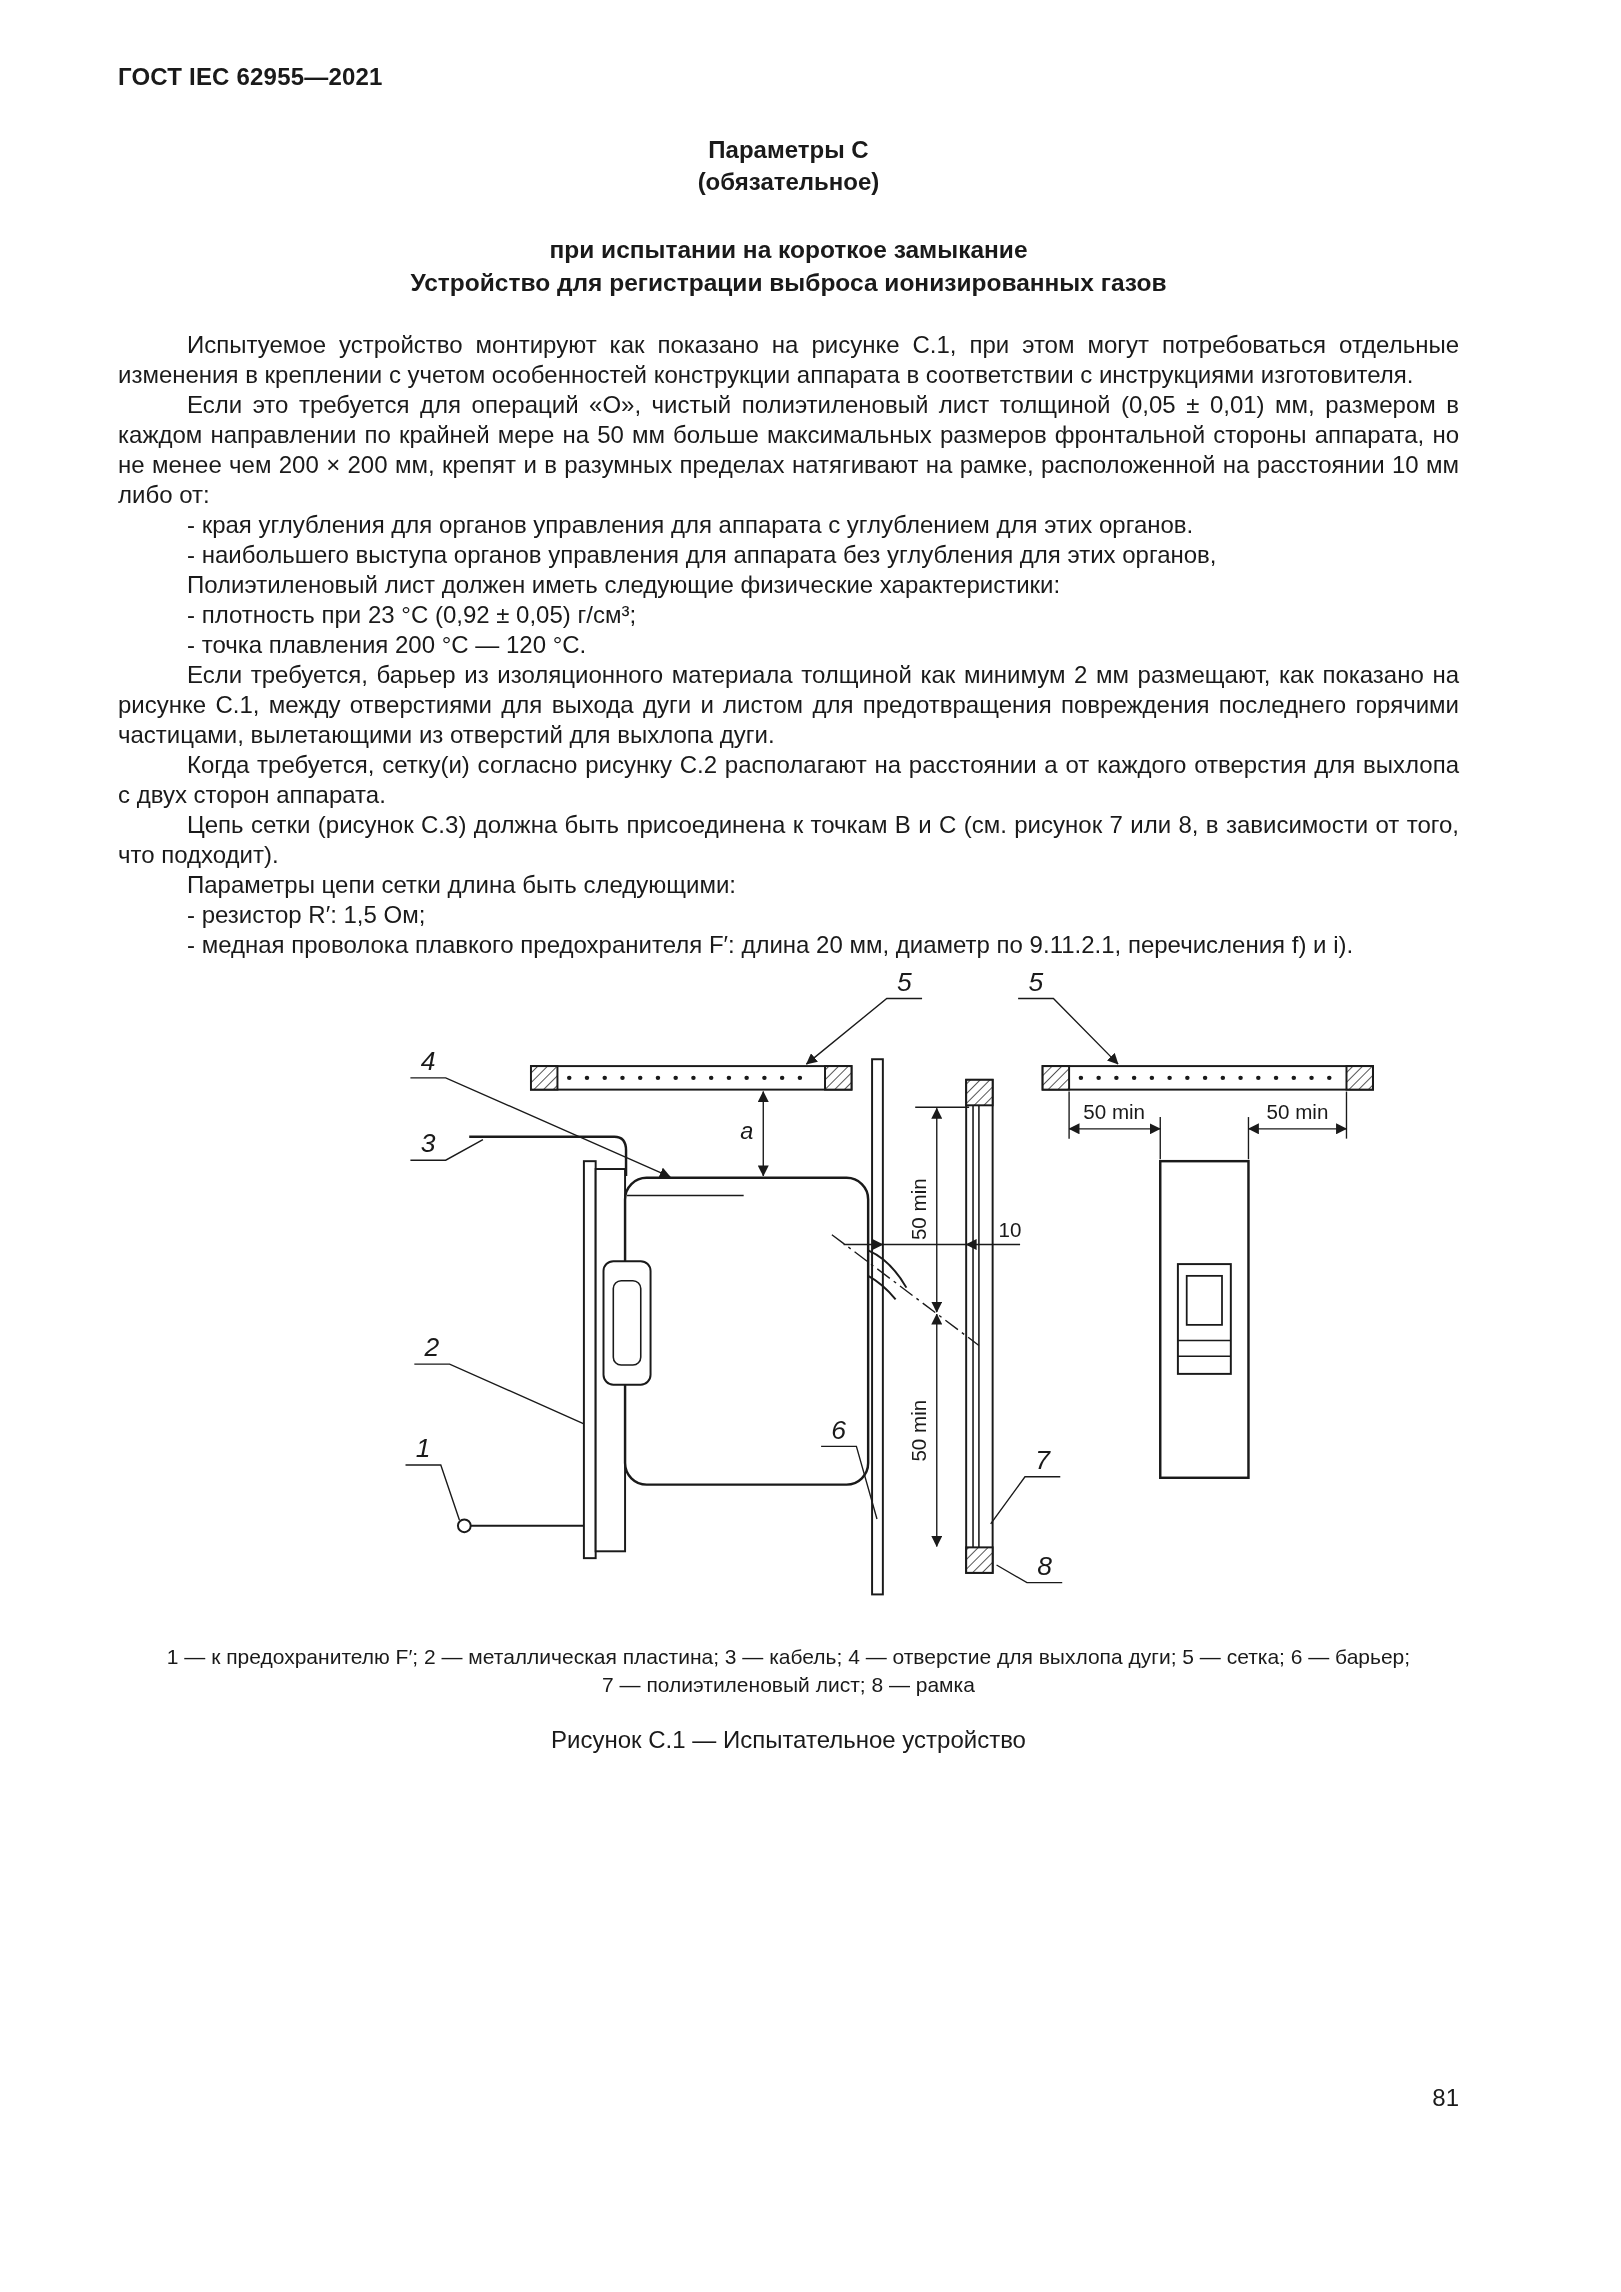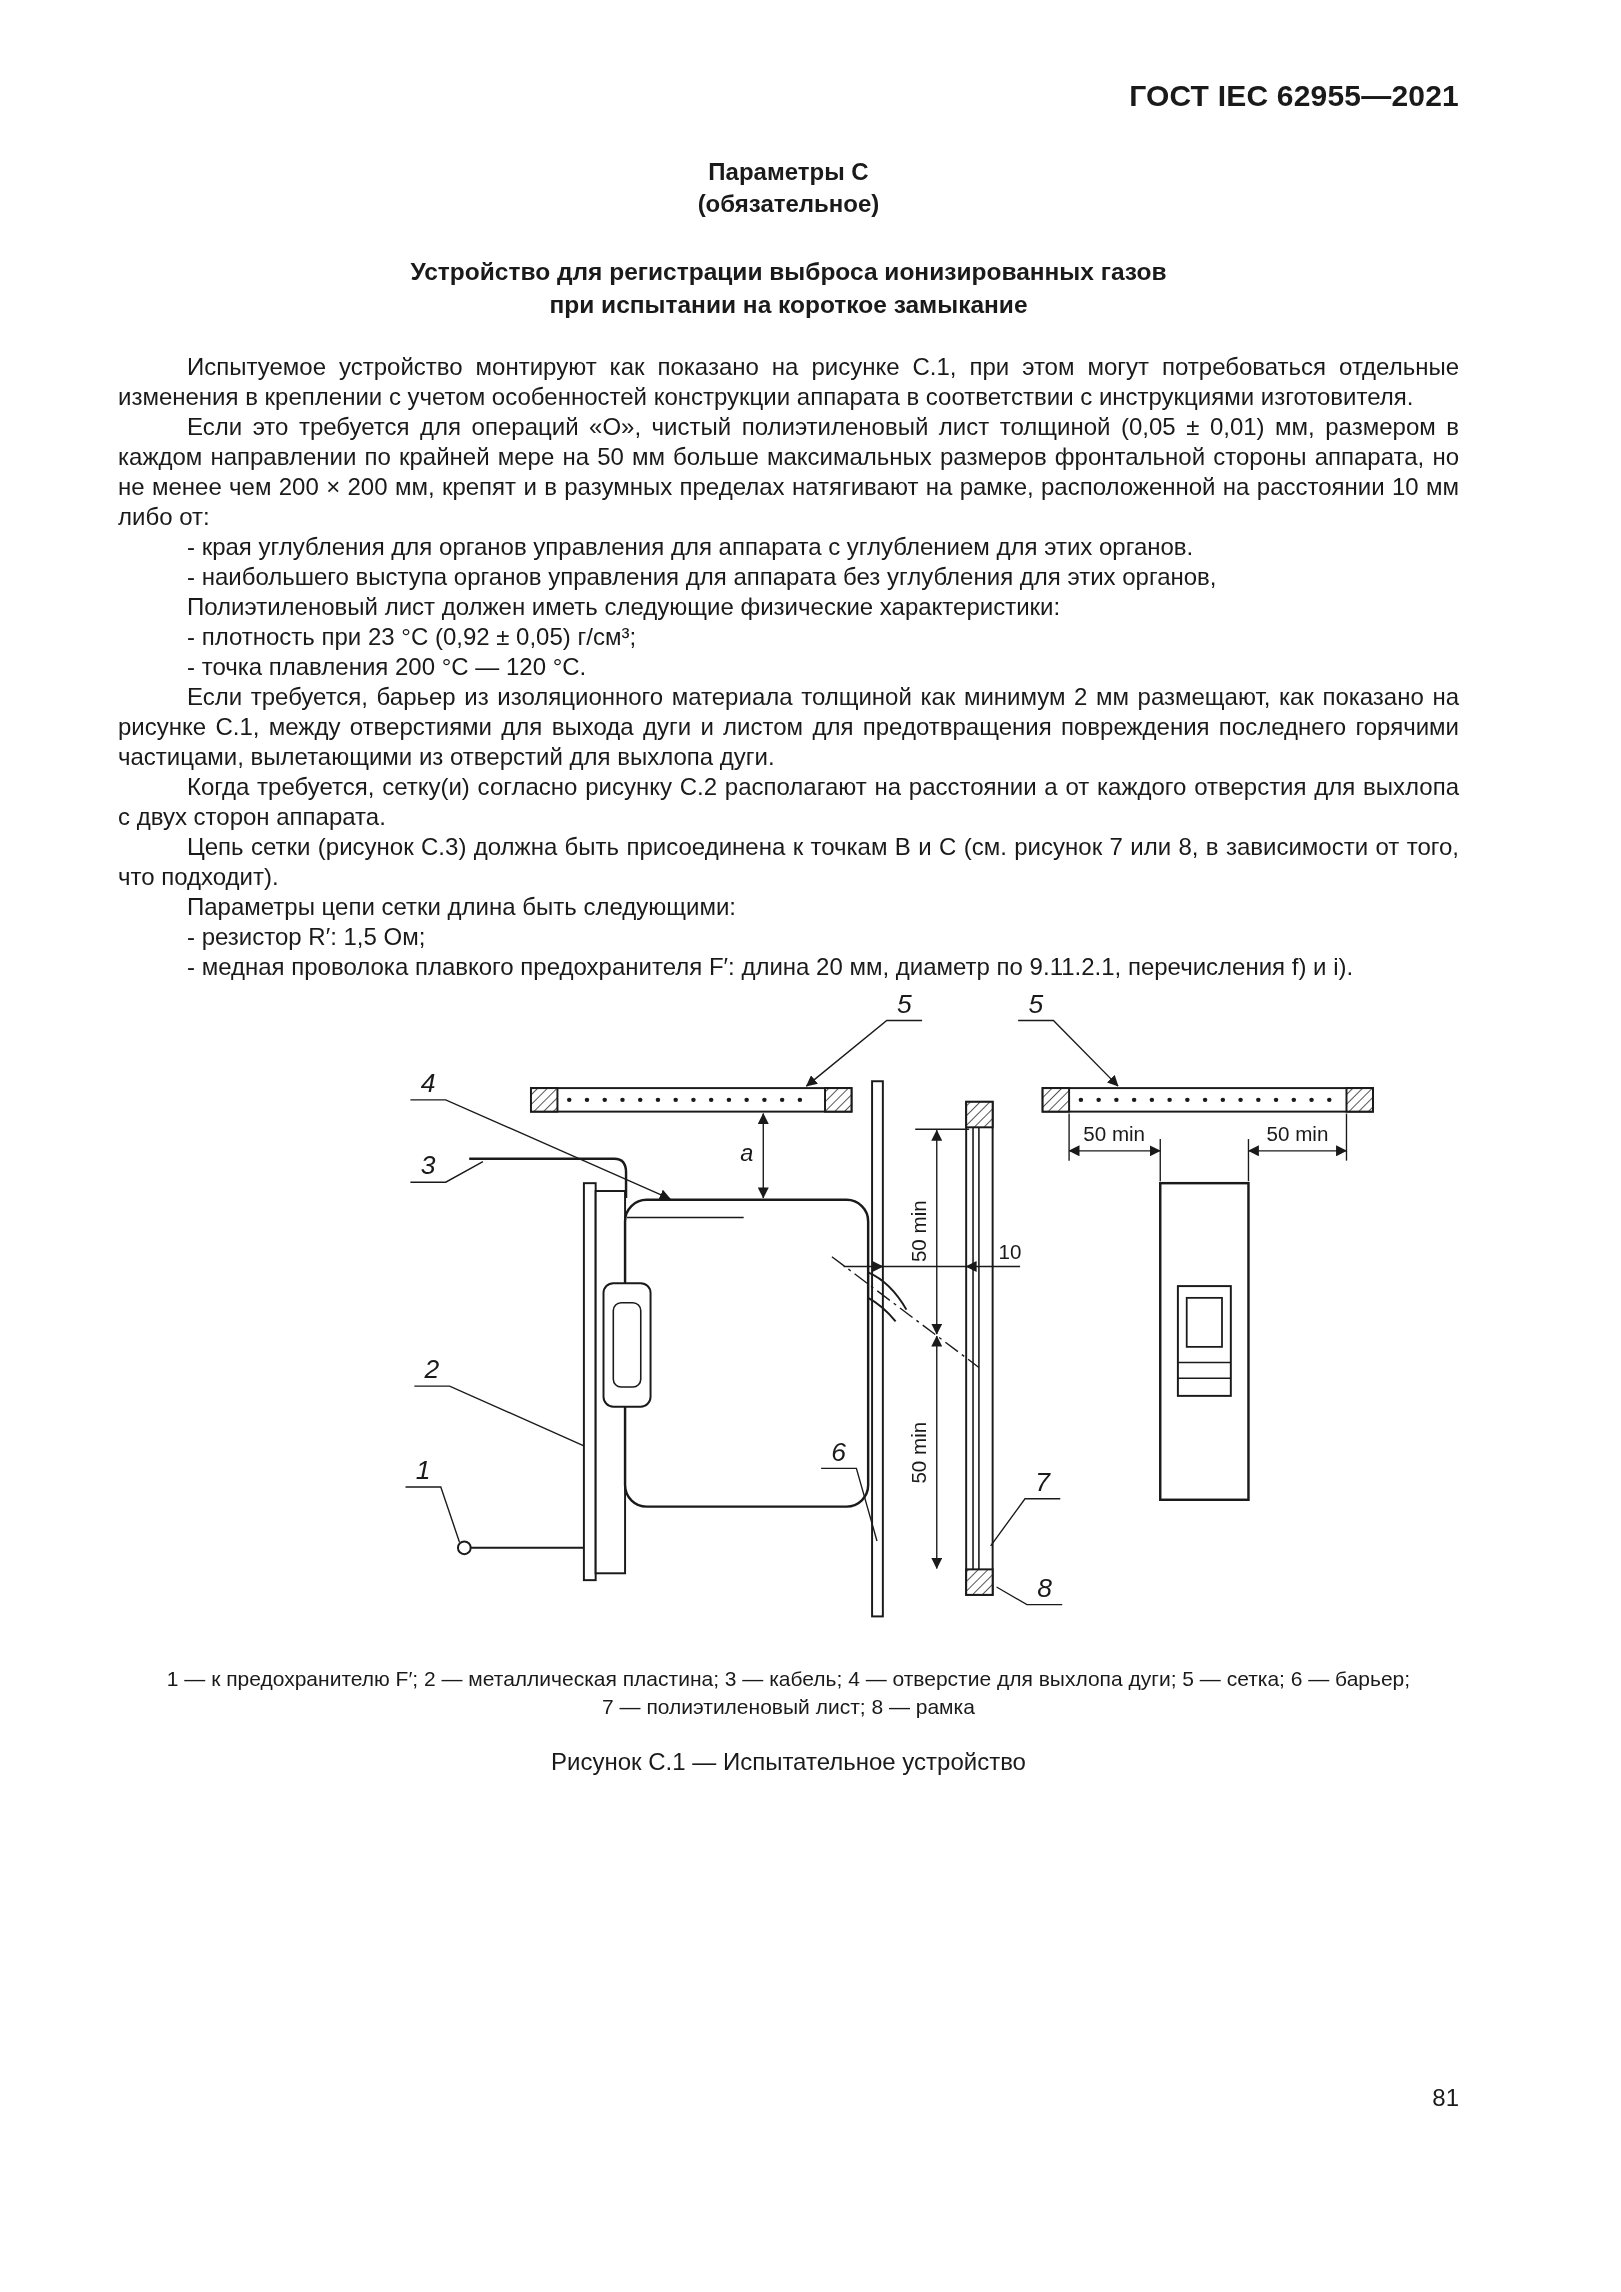--- a/index.html
+++ b/index.html
@@ -5,21 +5,21 @@
   * { margin:0; padding:0; box-sizing:border-box; }
   html, body { background:#ffffff; }
   body {
     width:1621px; height:2293px;
     font-family:"Liberation Sans", sans-serif;
     color:#1a1a1a;
     position:relative;
     overflow:hidden;
   }
   .content { margin:0 162px 0 118px; }
-  .doc-header { padding-top:79px; text-align:right; font-weight:bold; font-size:30px; letter-spacing:0.2px; }
+  .doc-header { padding-top:63px; font-weight:bold; font-size:24px; letter-spacing:0.2px; }
   .annex { text-align:center; font-weight:bold; font-size:24px; line-height:32px; margin-top:43px; }
   .doc-title { text-align:center; font-weight:bold; font-size:24.5px; line-height:33px; margin-top:35px; }
   .body-text { margin-top:31px; font-size:24px; line-height:30px; text-align:justify; }
   p.para { text-indent:69px; }
   .figure-block { margin-top:9.8px; }
   .figure-block svg { display:block; margin-left:263px; }
   .caption { text-align:center; font-size:21px; line-height:28px; margin-top:26px; }
   .fig-title { text-align:center; font-size:24px; margin-top:27.4px; }
   .page-number { position:absolute; right:162px; top:2084px; font-size:24px; }
 </style>
@@ -31,22 +31,22 @@
   <div class="doc-header">
     <span>ГОСТ IEC 62955—2021</span>
   </div>
 
   <div class="annex">
     <div>Параметры С</div>
     <div>(обязательное)</div>
   </div>
 
   <div class="doc-title">
+    <div>при испытании на короткое замыкание</div>
     <div>Устройство для регистрации выброса ионизированных газов</div>
-    <div>при испытании на короткое замыкание</div>
   </div>
 
   <div class="body-text">
     <p class="para">Испытуемое устройство монтируют как показано на рисунке С.1, при этом могут потребоваться отдельные изменения в креплении с учетом особенностей конструкции аппарата в соответствии с инструкциями изготовителя.</p>
     <p class="para">Если это требуется для операций «О», чистый полиэтиленовый лист толщиной (0,05 ± 0,01) мм, размером в каждом направлении по крайней мере на 50 мм больше максимальных размеров фронтальной стороны аппарата, но не менее чем 200 × 200 мм, крепят и в разумных пределах натягивают на рамке, расположенной на расстоянии 10 мм либо от:</p>
     <p class="para">- края углубления для органов управления для аппарата с углублением для этих органов.</p>
     <p class="para">- наибольшего выступа органов управления для аппарата без углубления для этих органов,</p>
     <p class="para">Полиэтиленовый лист должен иметь следующие физические характеристики:</p>
     <p class="para">- плотность при 23 °С (0,92 ± 0,05) г/см³;</p>
     <p class="para">- точка плавления 200 °С — 120 °С.</p>

